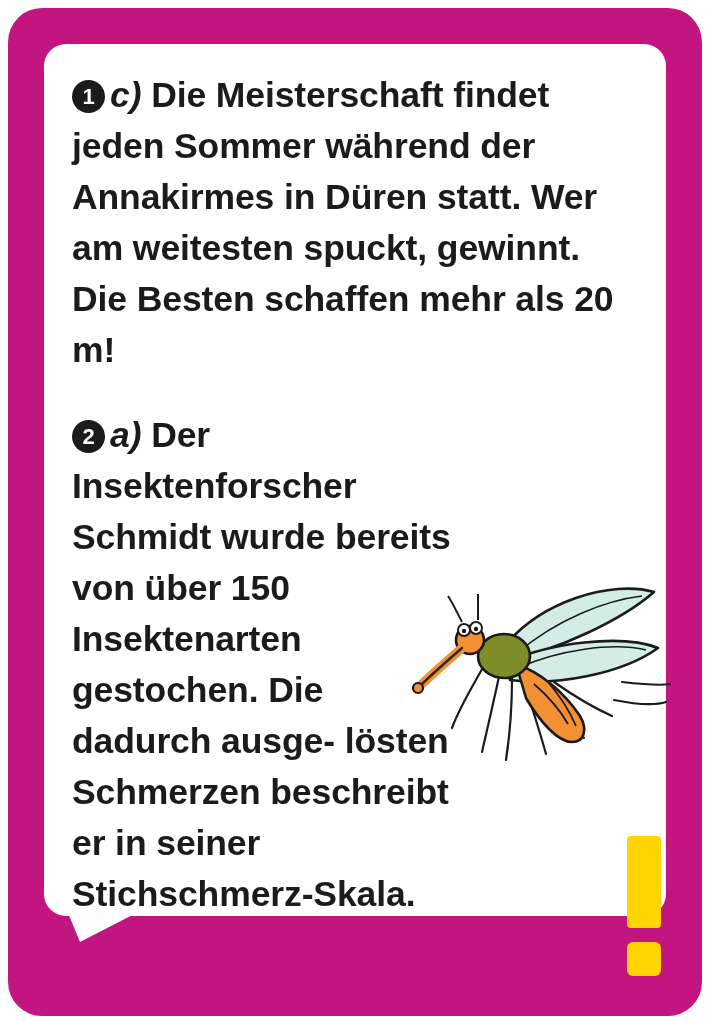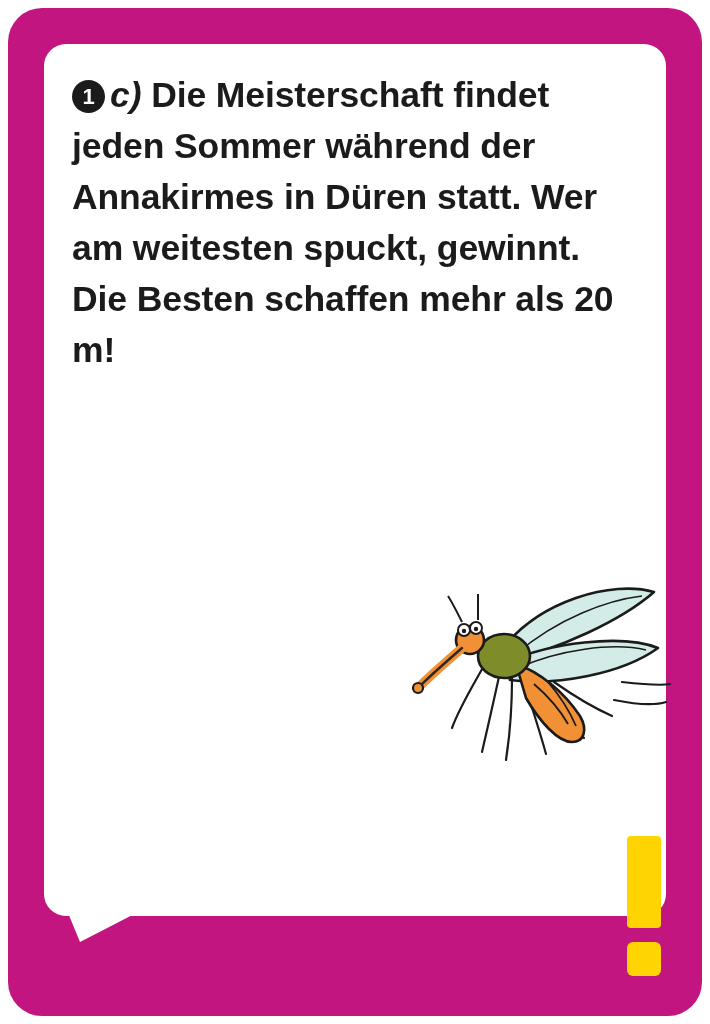--- a/index.html
+++ b/index.html
@@ -137,20 +137,24 @@
 
   <div id="bubble"></div>
   <div id="bubble-tail"></div>
 
   <div id="content">
 
     <div class="qa-block" id="block-1">
       <p class="qa-text"><span class="numbox">1</span><span class="letter">c)</span> <span>Die Meisterschaft findet jeden Sommer während der Annakirmes in Düren statt. Wer am weitesten spuckt, gewinnt. Die Besten schaffen mehr als 20 m!</span></p>
     </div>
 
+    <div class="qa-block" id="block-2">
+      <p class="qa-text"><span class="numbox">2</span><span class="letter">a)</span> <span>Der Insektenforscher Schmidt wurde bereits von über 150 Insektenarten gestochen. Die dadurch ausge-
+lösten Schmerzen beschreibt er in seiner Stichschmerz-Skala.</span></p>
+    </div>
 
   </div>
 
   <div id="mosquito">
     <svg viewBox="0 0 266 246" width="266" height="246" xmlns="http://www.w3.org/2000/svg">
 
       <path d="M92 96 C130 44, 205 24, 246 36 C214 64, 150 94, 100 104 Z" fill="#d3ece8" stroke="#1b1b1b" stroke-width="2.6" stroke-linejoin="round"></path>
 
       <path d="M96 108 C140 86, 215 78, 250 92 C214 118, 148 130, 102 124 Z" fill="#d3ece8" stroke="#1b1b1b" stroke-width="2.6" stroke-linejoin="round"></path>
 

